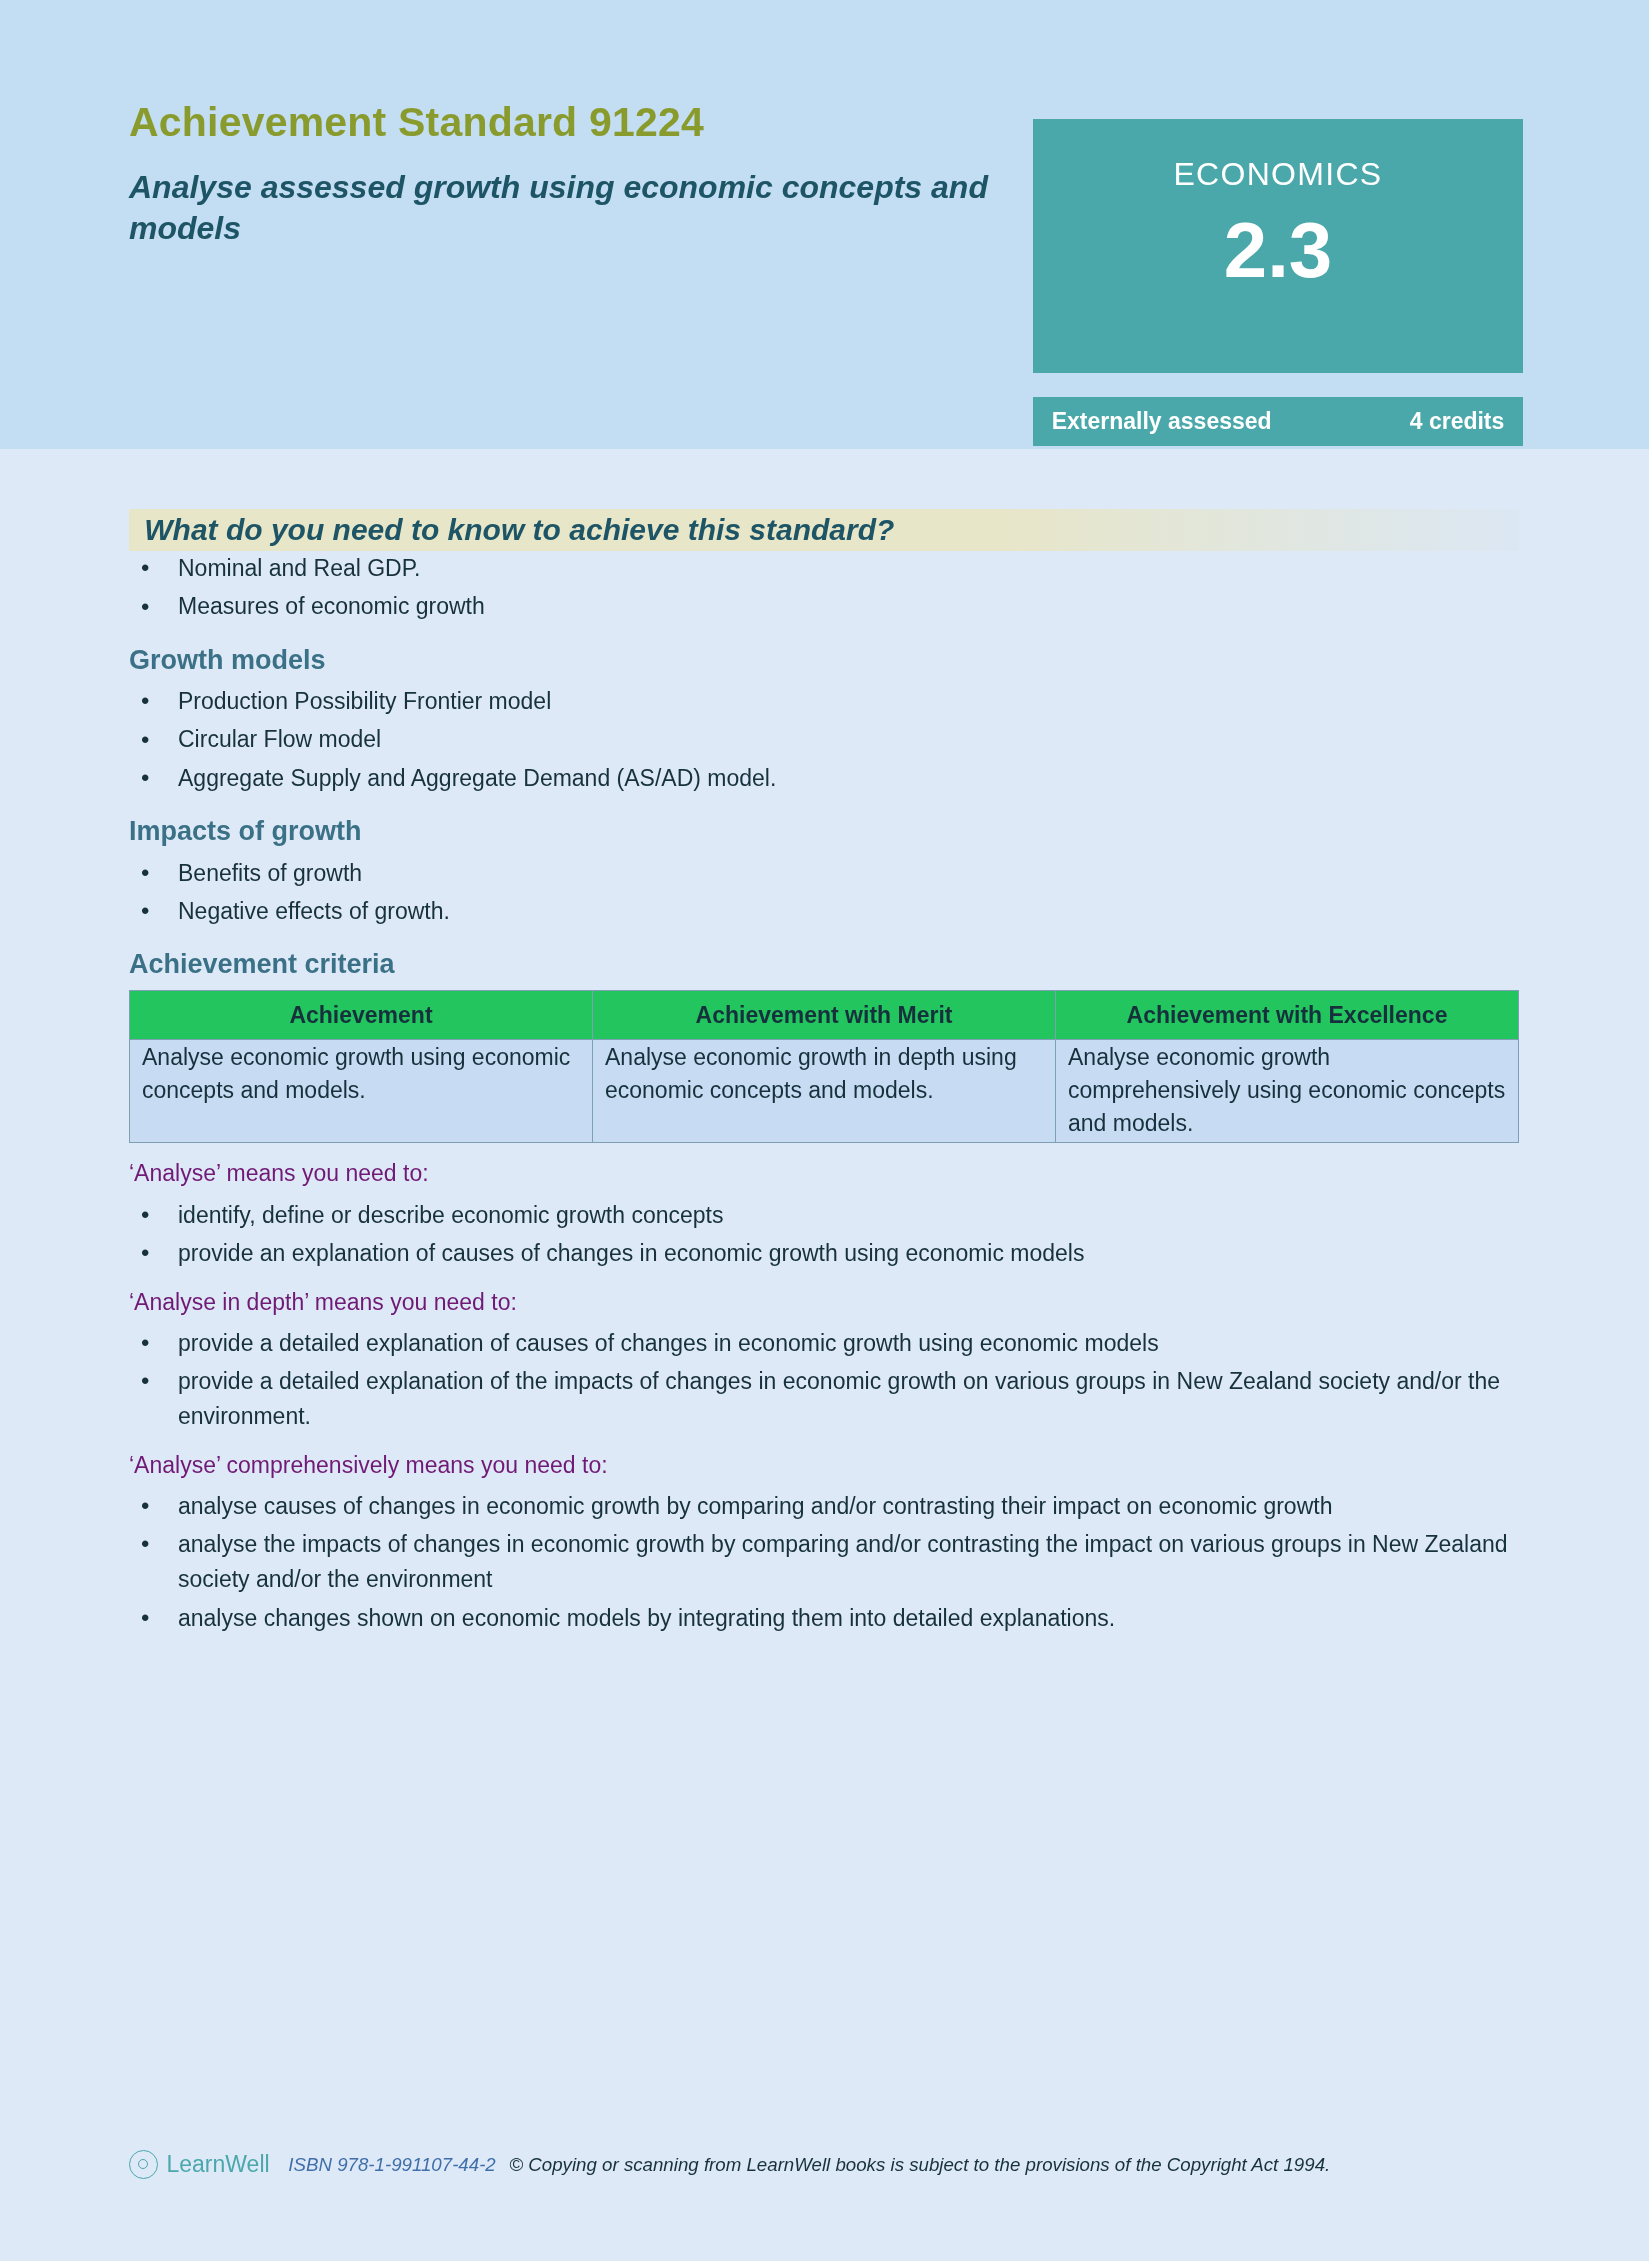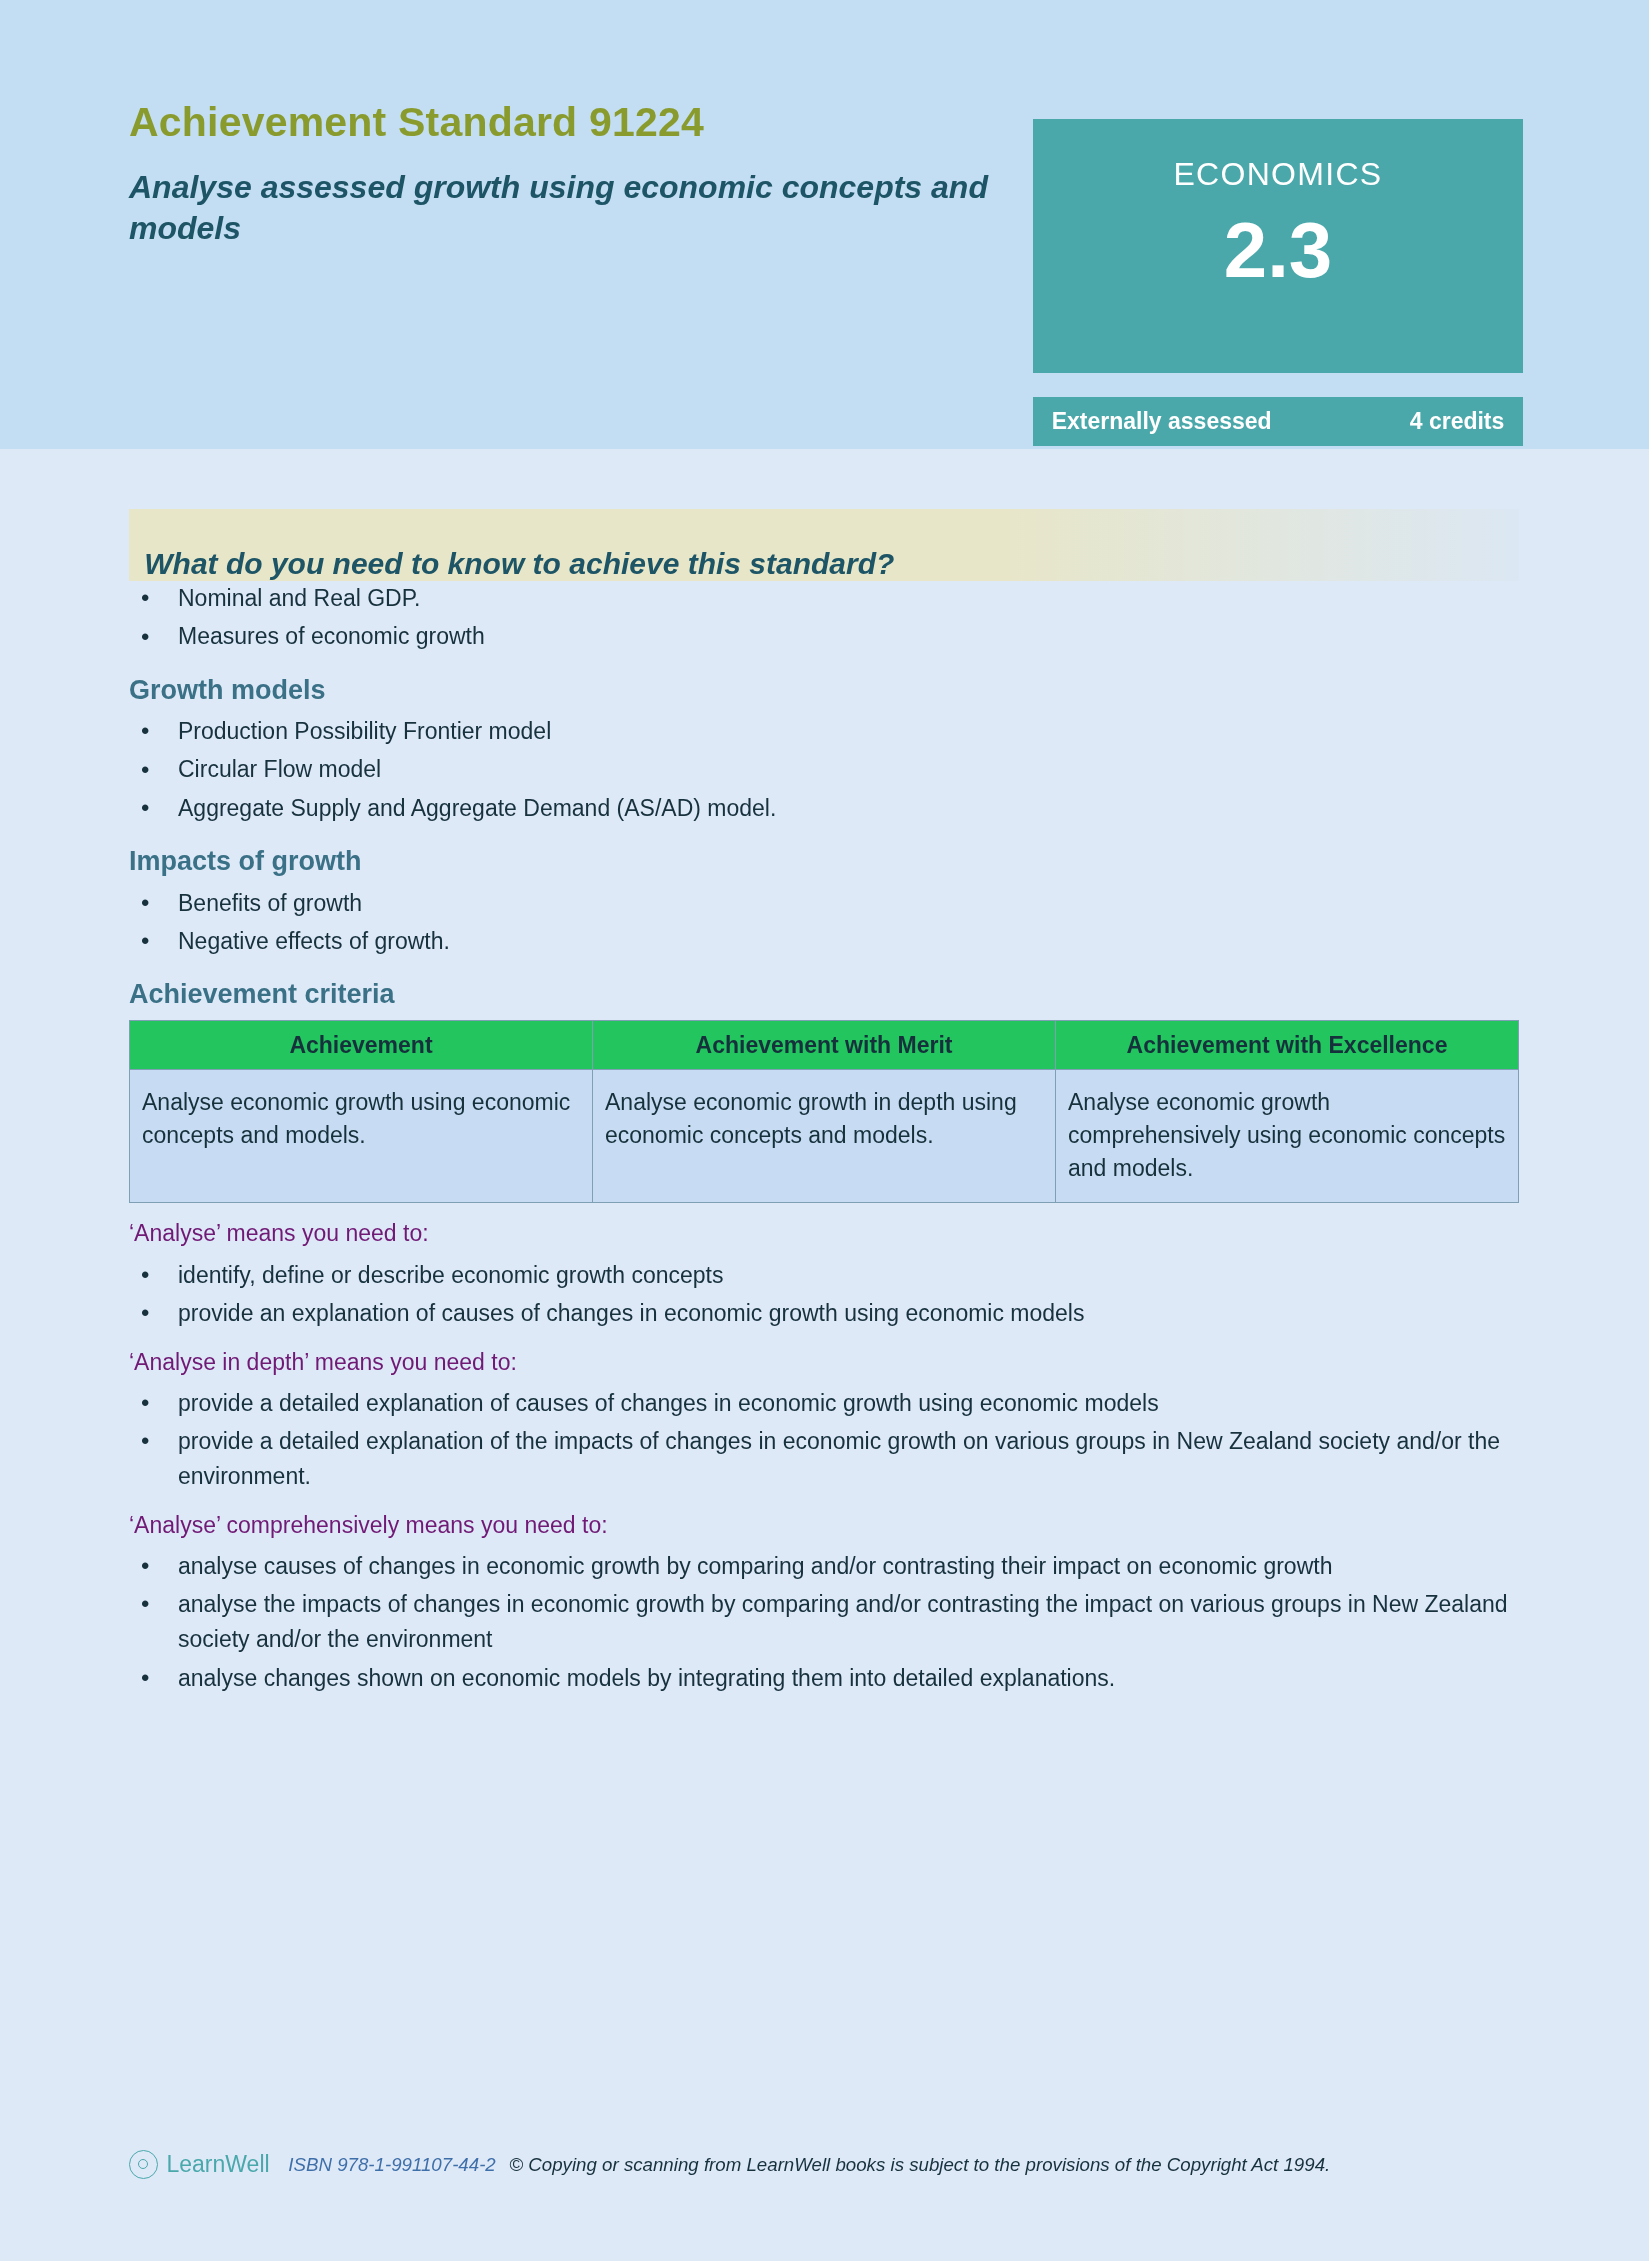--- a/index.html
+++ b/index.html
@@ -91,24 +91,24 @@
   }
   
   .content {
     position: absolute;
     left: 129px;
     top: 509px;
     width: 1390px;
   }
   .section-banner {
     width: 1390px;
-    height: 72px;
+    height: 42px;
     background: linear-gradient(to right, #e8e6c8 0%, #e8e6c8 62%, #dbe7f3 100%);
     display: flex;
-    align-items: flex-end;
+    align-items: center;
     padding-left: 15.3px;
     box-sizing: border-box;
   }
   .section-banner span {
     font-size: 30px;
     font-weight: bold;
     font-style: italic;
     color: #1d5566;
   }
   h2.sub {
@@ -152,21 +152,21 @@
     font-weight: bold;
     color: #16313c;
     padding: 10.2px 5.1px;
     text-align: center;
   }
   table.criteria td {
     background: #c7dcf2;
     border: 0.8px solid #7f9fb5;
     font-size: 23px;
     color: #16313c;
-    padding: 16px 12px;
+    padding: 1px 12px;
     vertical-align: top;
     line-height: 1.45;
   }
   .para {
     font-size: 23px;
     color: #701a75;
     margin: 13.6px 0 6.8px 0;
     line-height: 1.5;
   }
   

